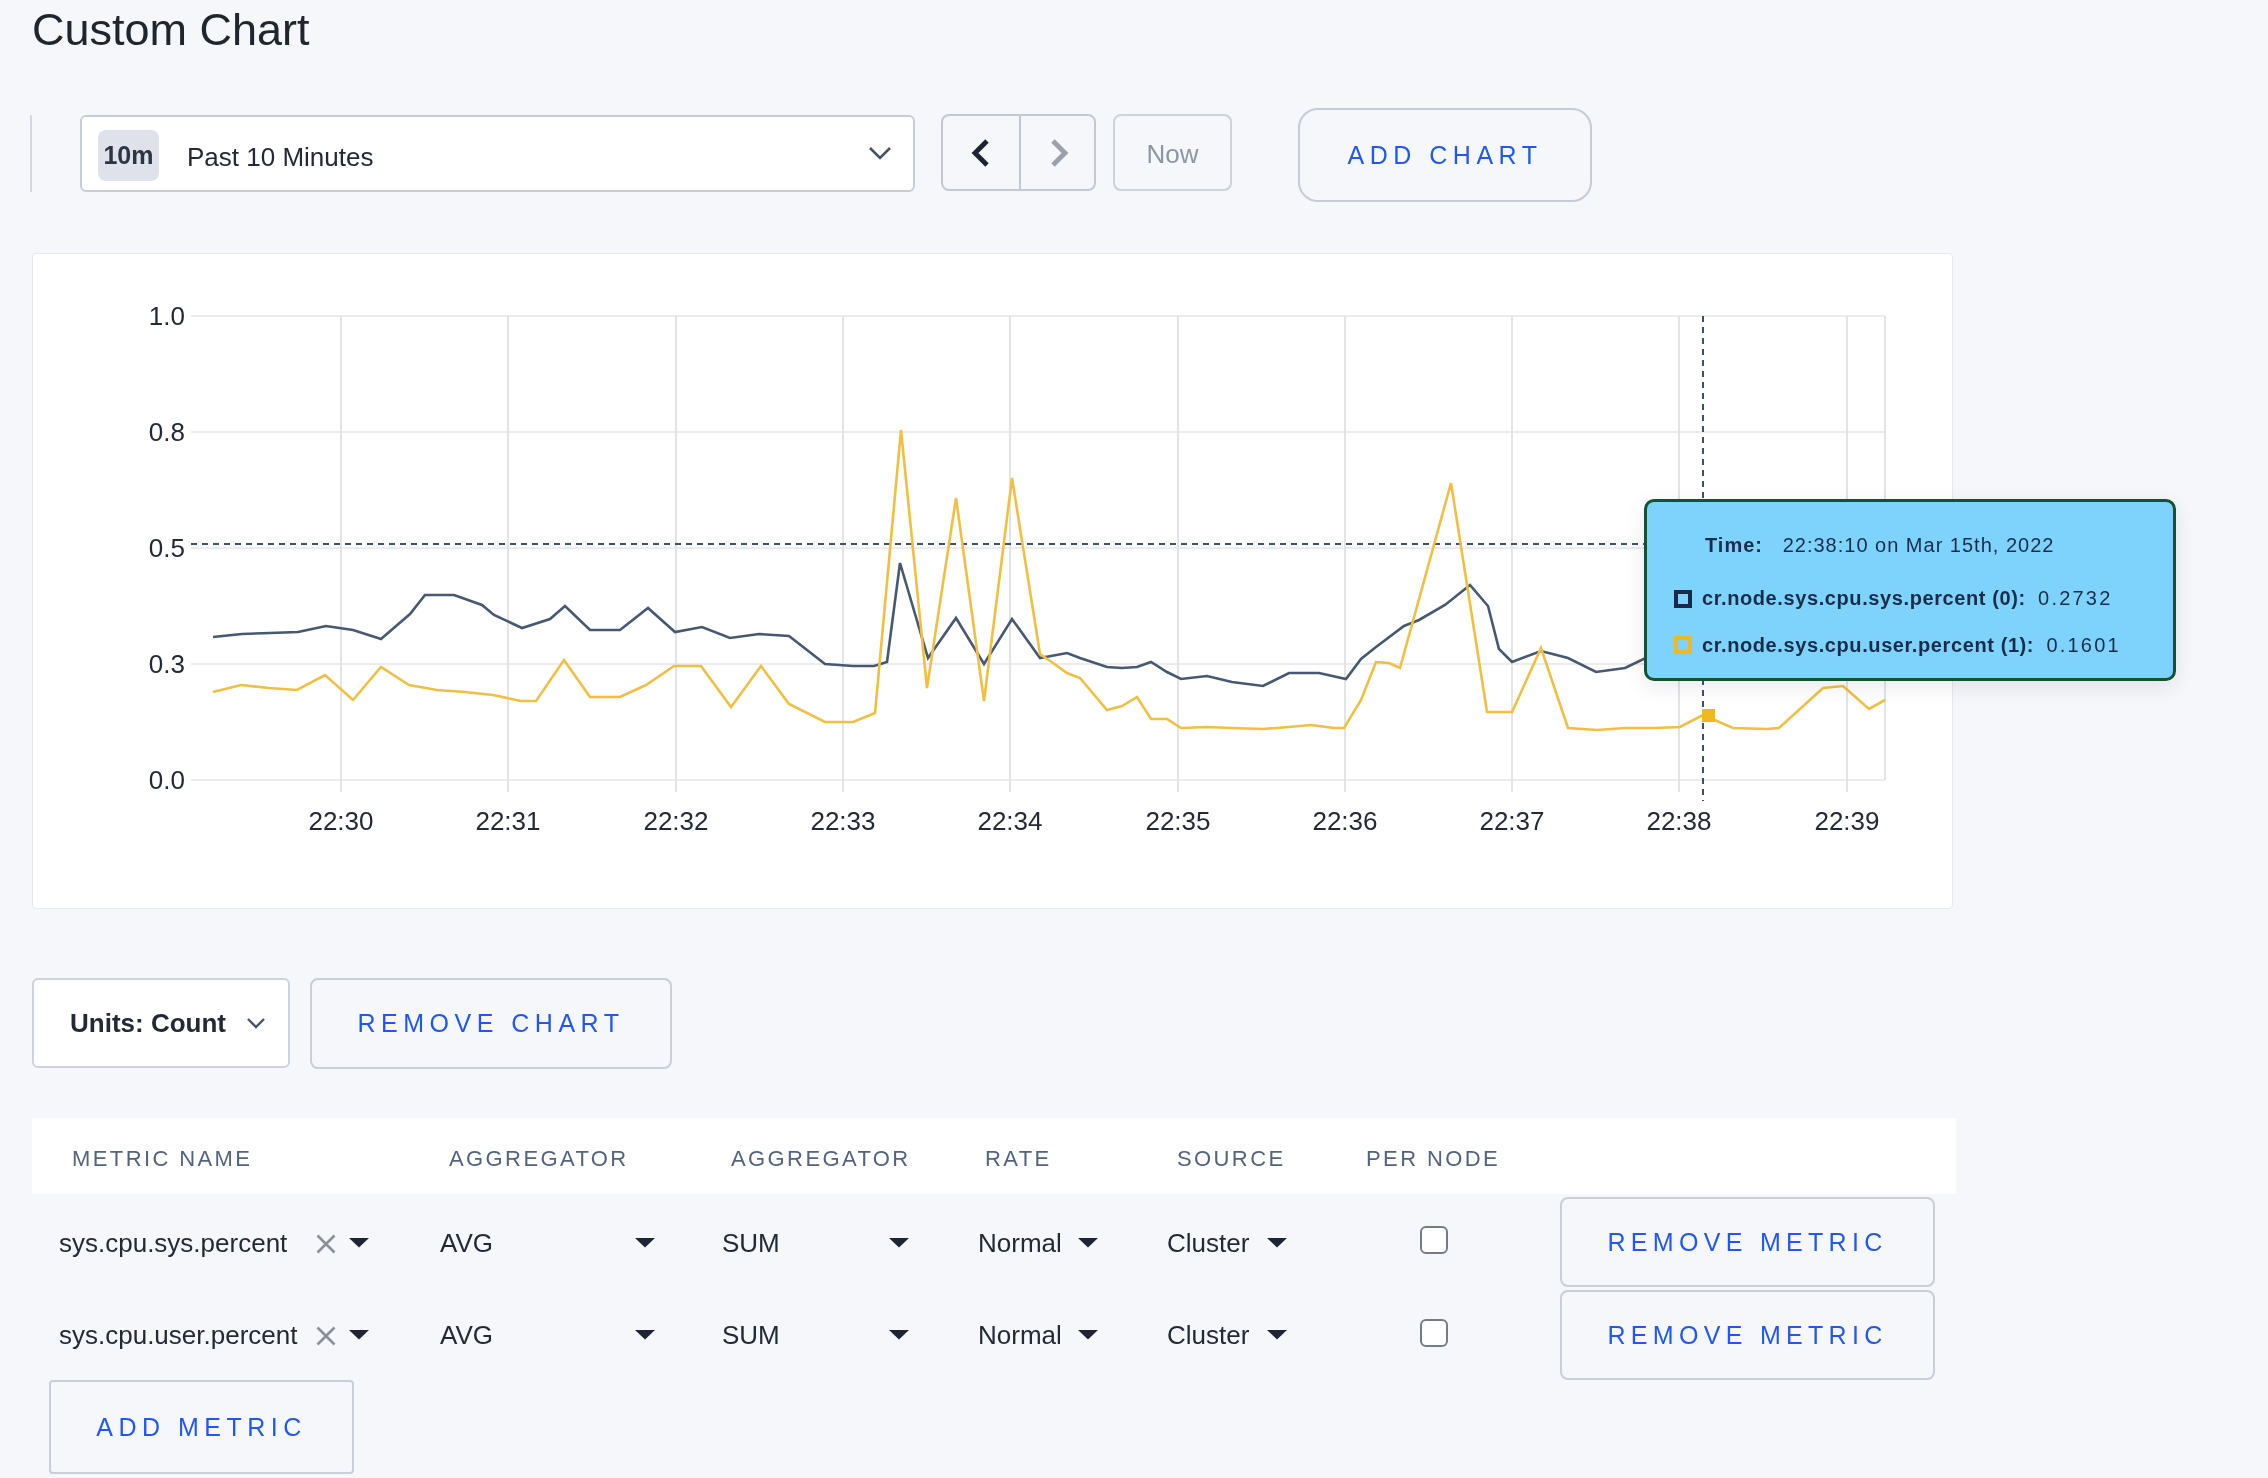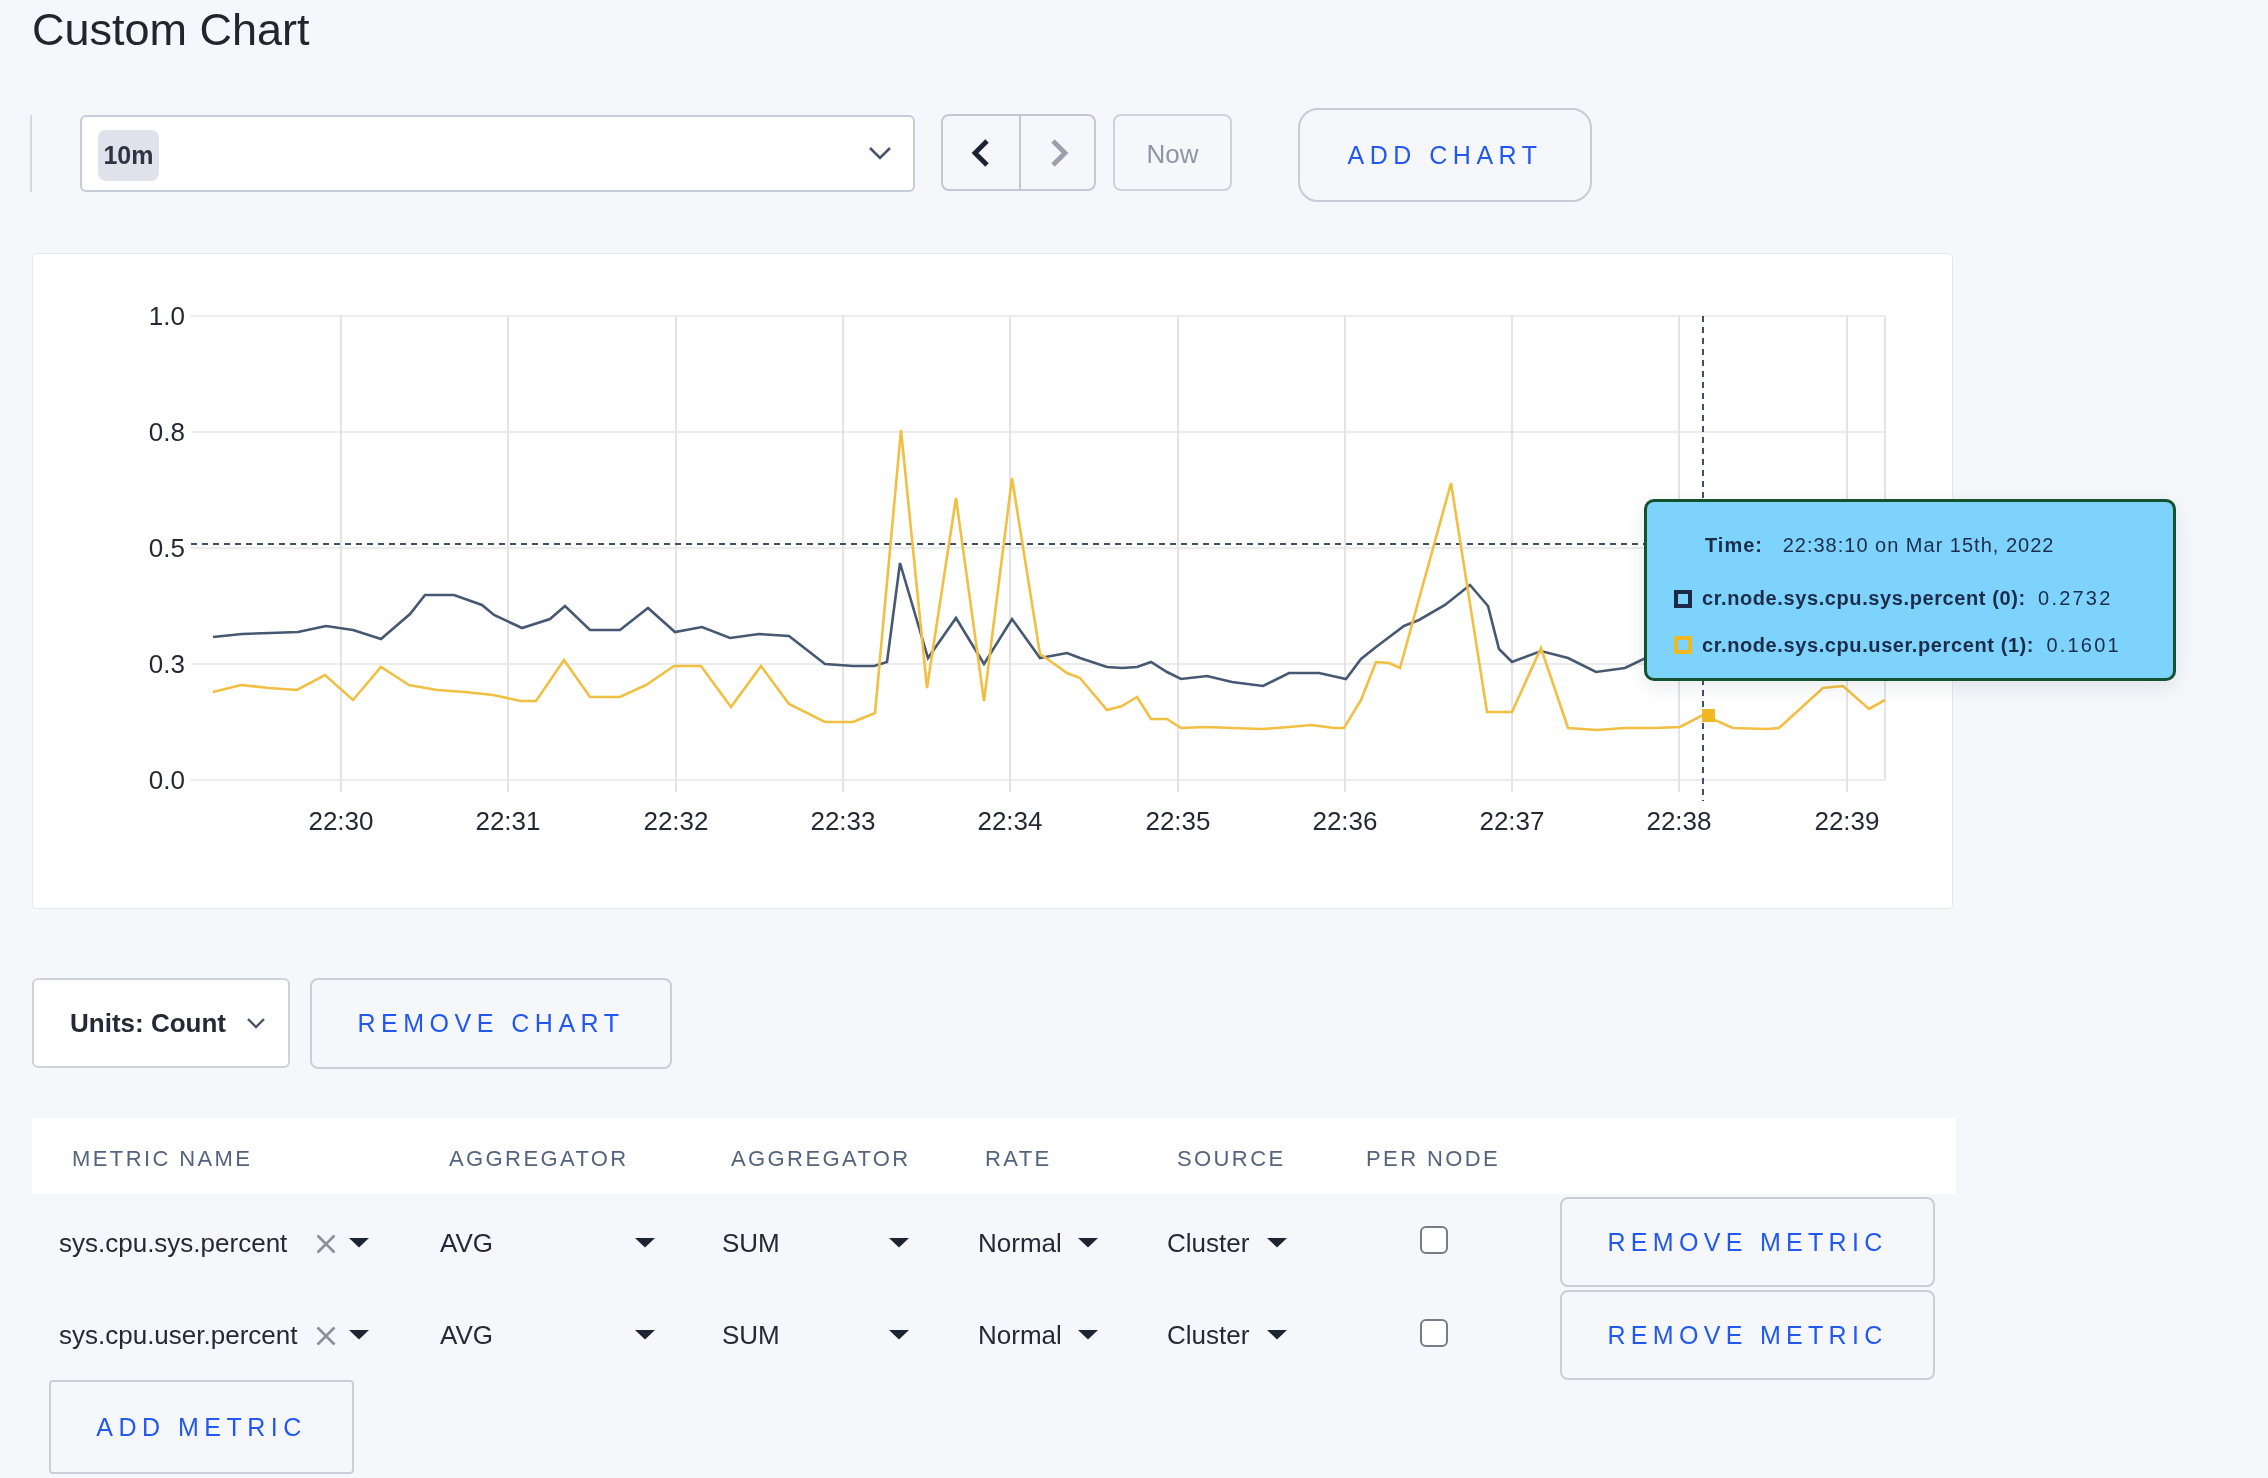--- a/index.html
+++ b/index.html
@@ -8,20 +8,21 @@
 </style>
 </head>
 <body>
 <div class="abs" style="left:0;top:0;width:1960px;height:1478px;">
 
   <div class="abs" style="left:32px;top:4px;font-size:45px;color:#20262e;font-weight:400;">Custom Chart</div>
 
   <div class="abs" style="left:30px;top:115px;width:2px;height:77px;background:#d4d8e0;"></div>
   <div class="abs" style="left:80px;top:115px;width:835px;height:77px;background:#fff;border:2px solid #c6ccd8;border-radius:6px;text-decoration:underline;">
     <div class="abs" style="left:16px;top:13px;width:61px;height:51px;background:#dfe2ea;border-radius:8px;text-align:center;line-height:51px;font-size:25px;font-weight:bold;color:#2d3545;">10m</div>
+    <div class="abs" style="left:105px;top:0;height:81px;line-height:81px;font-size:26px;color:#242a35;">Past 10 Minutes</div>
     <svg class="abs" style="left:786px;top:26px;" width="24" height="20" viewBox="0 0 24 20">
         <path d="M2 5 L12 15 L22 5" fill="none" stroke="#475468" stroke-width="2.6"></path>
       </svg>
   </div>
   <div class="abs" style="left:941px;top:114px;width:155px;height:77px;border:2px solid #c3c8d6;border-radius:8px;">
     <div class="abs" style="left:76px;top:0;width:2px;height:73px;background:#c3c8d6;"></div>
     <svg class="abs" style="left:27px;top:22px;" width="22" height="30" viewBox="0 0 22 30">
         <path d="M17 3 L5 15 L17 27" fill="none" stroke="#1c2433" stroke-width="4.8"></path>
       </svg>
     <svg class="abs" style="left:105px;top:22px;" width="22" height="30" viewBox="0 0 22 30">

